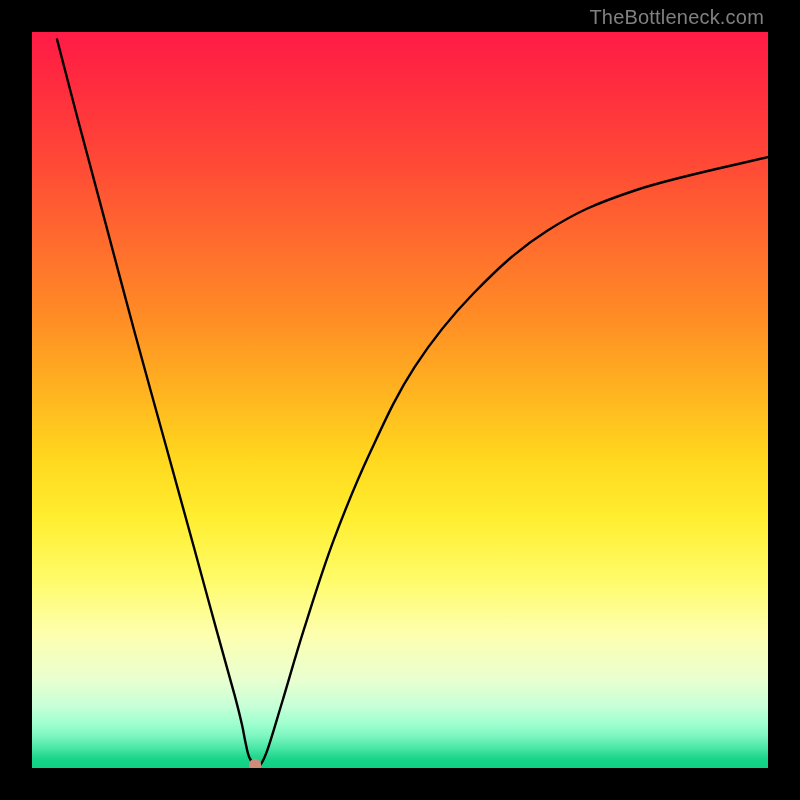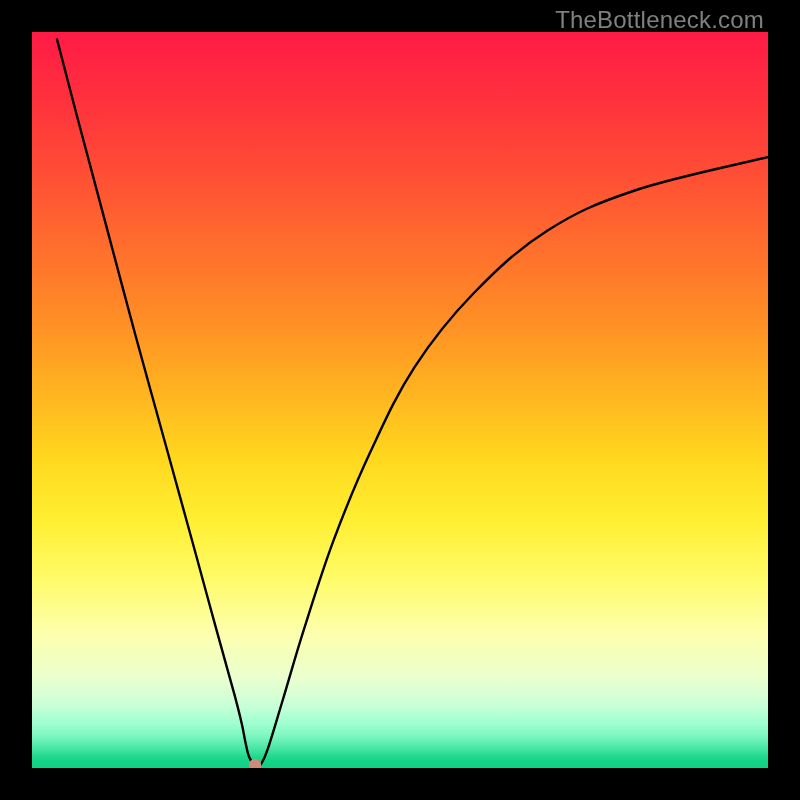--- a/index.html
+++ b/index.html
@@ -44,21 +44,21 @@
     position: absolute;
     left: 0; top: 0;
     width: 736px; height: 736px;
   }
   .watermark {
     position: absolute;
     top: 6px;
     right: 36px;
     color: #808080;
     font-family: Arial, Helvetica, sans-serif;
-    font-size: 24px;
+    font-size: 20px;
     letter-spacing: 0.2px;
   }
 </style>
 </head>
 <body>
 
 <div class="frame">
 
   <div class="plot">
     <div class="gradient"></div>

